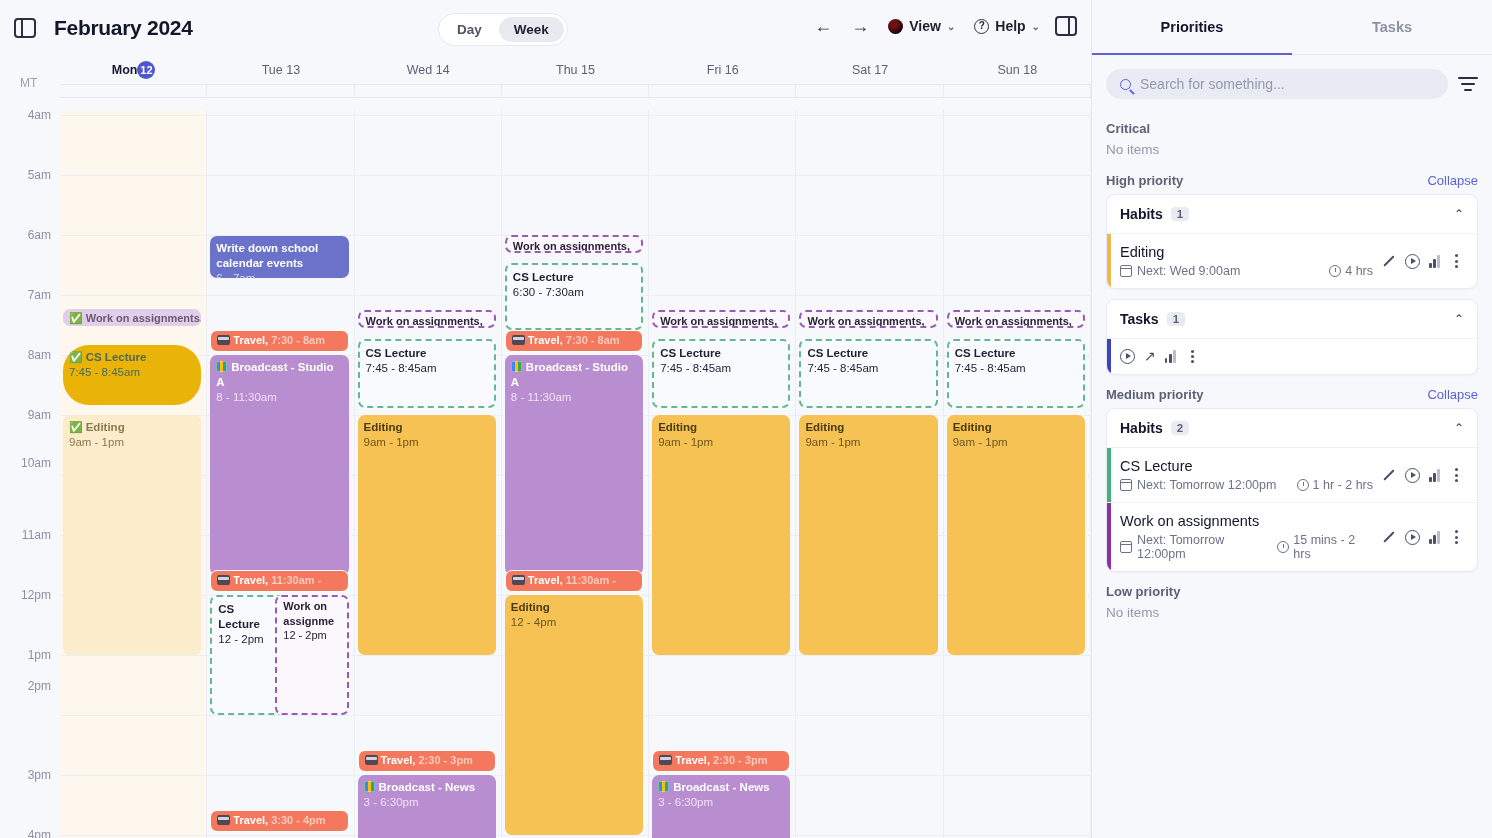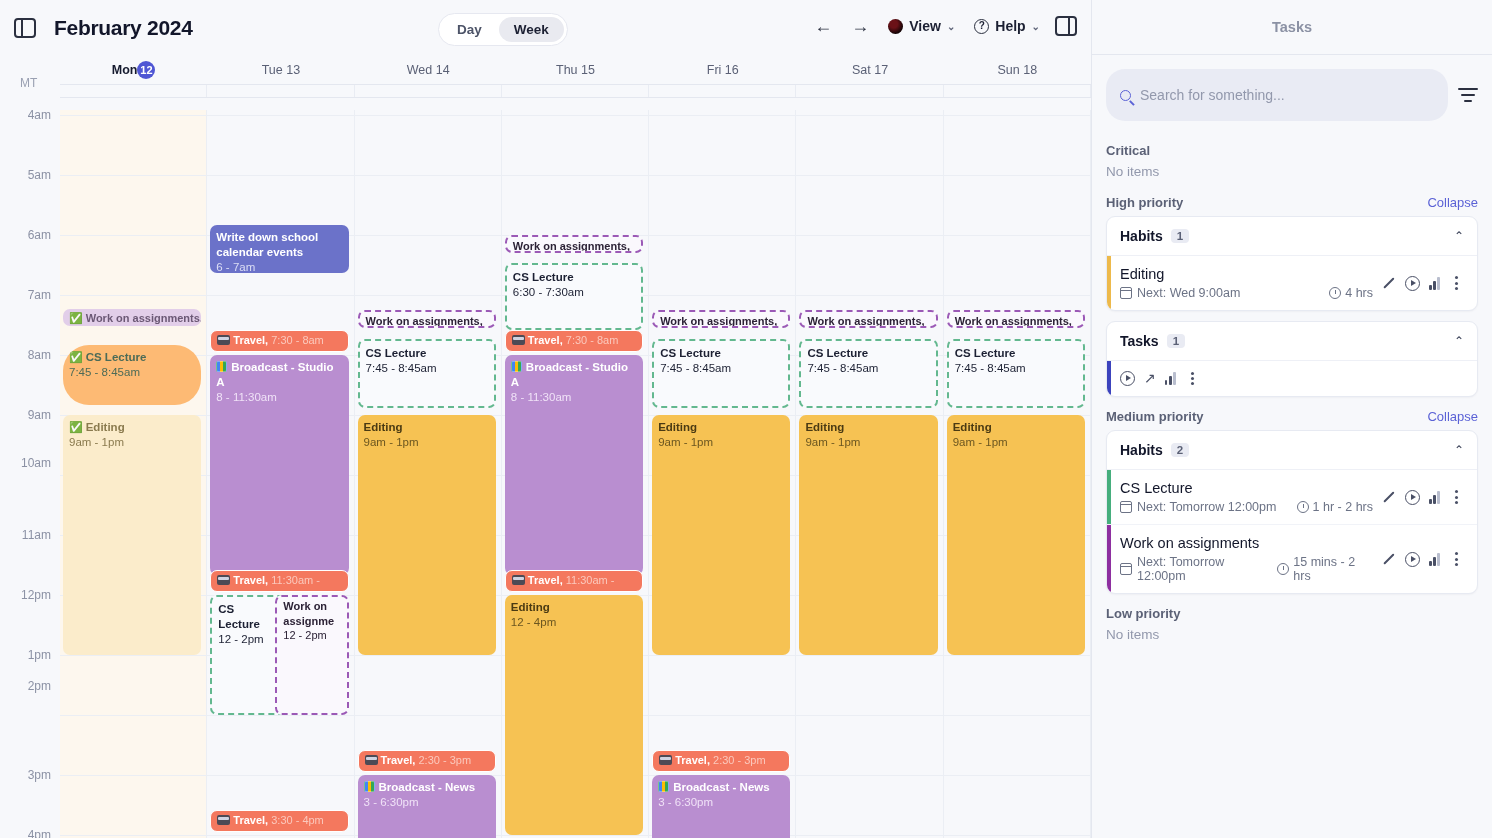--- a/index.html
+++ b/index.html
@@ -70,29 +70,29 @@
   
   .ev { position:absolute; left:3px; right:5px; border-radius:7px; padding:5px 6px;
         font-size:11.5px; line-height:1.32; overflow:hidden; cursor:pointer; }
   .ev .t { font-weight:bold; display:block; }
   .ev .s { display:block; }
 
   .ev.purple  { background:#b98ed0; color:#fff; }
   .ev.purple .s { color:#f0e2f7; }
   .ev.travel  { background:#f4785e; color:#fff; border:1.5px solid #fff;
                 padding:2px 6px; font-size:11px; white-space:nowrap; }
-  .ev.travel .s { display:inline; color:#fbc9bd; font-weight:normal;margin-top:27px; }
+  .ev.travel .s { display:inline; color:#fbc9bd; font-weight:bold;margin-top:27px; }
   .ev.travel .t { display:inline; }
   .ev.blue    { background:#6b72c9; color:#fff; }
   .ev.blue .s { color:#dcdef5; }
   .ev.amber   { background:#f6c253; color:#4a3a13; }
   .ev.amber .s{ color:#6b5620; }
 
   .ev.done-amber  { background:#fbeccb; color:#8a7a4e; }
-  .ev.done-green  { background:#fdba74; color:#4c6b57;border-radius:26px; }
+  .ev.done-green  { background:#eab308; color:#4c6b57;border-radius:26px; }
   .ev.done-lilac  { background:#e2cee9; color:#6b5875; padding:2px 6px; white-space:nowrap;
                     font-size:11px; }
   .ev.done-lilac .t { display:inline; }
 
   .ev.ghost { background:#f9fafd; border:2px dashed #63b88f; color:#1c2033; }
   .ev.ghost-violet { background:#faf8fd; border:2px dashed #9b59b6; color:#2c2236;
                      padding:2px 6px; font-size:11px; white-space:nowrap; }
   .ev.ghost-violet .t { display:inline; }
 
   .emoji { font-size:11px; margin-right:3px; }
@@ -108,21 +108,21 @@
   
   .side { width:400px; height:838px; background:#f7f8fb; display:flex; flex-direction:column; }
   .tabs { display:flex; height:55px; border-bottom:1px solid #e4e7ef; }
   .tab { flex:1 1 0; display:flex; align-items:center; justify-content:center;
          font-size:14.5px; font-weight:bold; color:#8b91a4; cursor:pointer; position:relative; }
   .tab.on { color:#12162a; }
   .tab.on:after { content:""; position:absolute; left:0; right:0; bottom:-1px; height:2.5px;
                   background:#5b62d6; }
 
   .searchrow { display:flex; align-items:center; gap:10px; padding:14px 14px 10px 14px; }
-  .searchbox { flex:1 1 auto; height:52px; background:#e9ebf4; border-radius:19px;
+  .searchbox { flex:1 1 auto; height:30px; background:#e9ebf4; border-radius:19px;
                display:flex; align-items:center; padding:12px 14px; gap:9px; cursor:text; }
   .mag { width:11px; height:11px; border:1.8px solid #5b62d6; border-radius:50%; position:relative;
          flex:0 0 auto; }
   .mag:after { content:""; position:absolute; right:-5px; bottom:-4px; width:6px; height:1.8px;
                background:#5b62d6; transform:rotate(45deg); }
   .searchbox span { font-size:14px; color:#9298ac; }
   .filter-ic { width:20px; height:14px; display:flex; flex-direction:column; justify-content:space-between;
                cursor:pointer; flex:0 0 auto; }
   .filter-ic i { height:2px; background:#2b3040; border-radius:1px; display:block; }
   .filter-ic i:nth-child(1){ width:20px; } .filter-ic i:nth-child(2){ width:14px; margin-left:3px; }
@@ -299,21 +299,21 @@
           <div class="hline" style="top:245px"></div>
             <div class="hline" style="top:305px"></div>
           <div class="hline" style="top:365px"></div>
             <div class="hline" style="top:425px"></div>
           <div class="hline" style="top:485px"></div>
             <div class="hline" style="top:545px"></div>
           <div class="hline" style="top:605px"></div>
             <div class="hline" style="top:665px"></div>
           <div class="hline" style="top:725px"></div>
 
-          <div class="ev blue" style="top:115px;height:48px">
+          <div class="ev blue" style="top:126px;height:42px">
             <span class="t">Write down school calendar events</span>
             <span class="s">6 - 7am</span>
           </div>
           <div class="ev travel" style="top:220px;height:22px">
             <span class="busicon"></span><span class="t">Travel,</span> <span class="s">7:30 - 8am</span>
           </div>
           <div class="ev purple" style="top:245px;height:220px">
             <span class="t"><span class="tvicon"></span><span>Broadcast - Studio A</span></span>
             <span class="s">8 - 11:30am</span>
           </div>
@@ -497,20 +497,21 @@
           </div>
         </div>
 
       </div>
     </div>
   </div>
 
   <div class="side">
 
     <div class="tabs">
+      <div class="tab on">Priorities</div>
       <div class="tab">Tasks</div>
     </div>
 
     <div class="searchrow">
       <div class="searchbox">
         <span class="mag"></span>
         <span>Search for something...</span>
       </div>
       <div class="filter-ic">
           <i></i>

